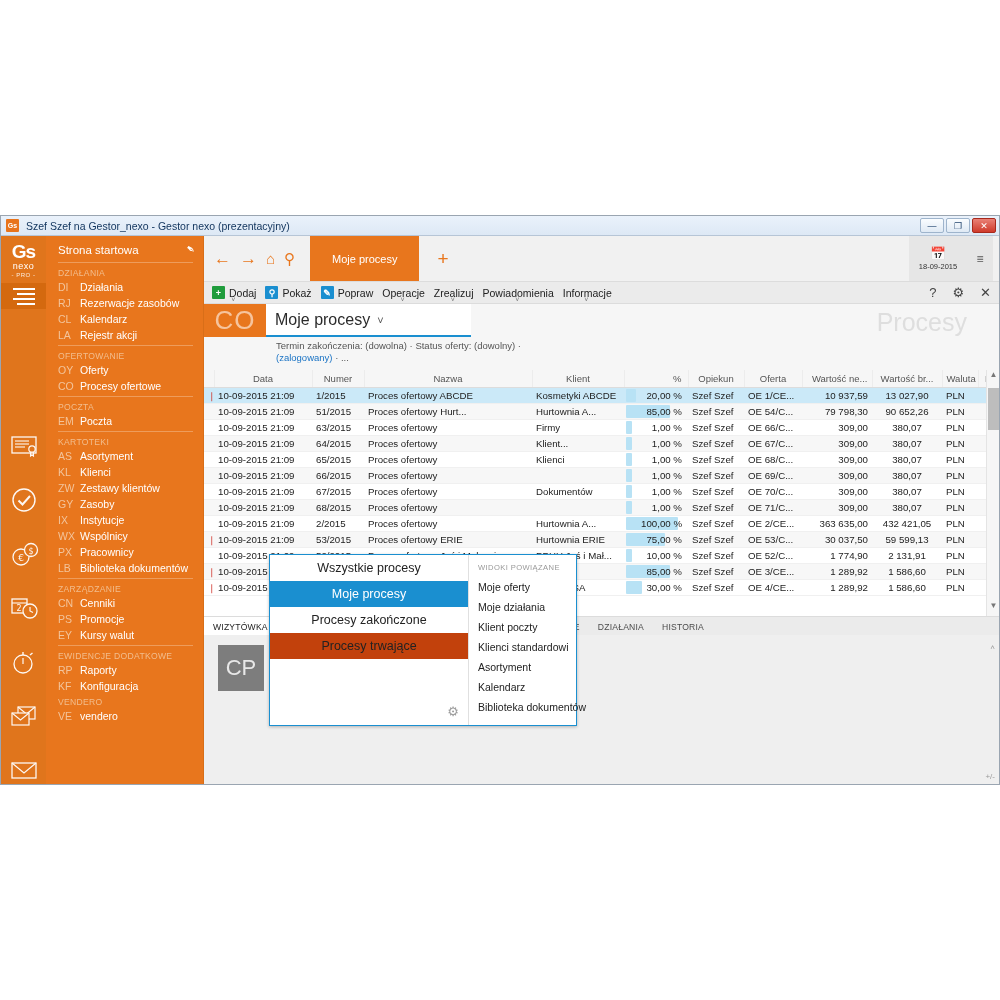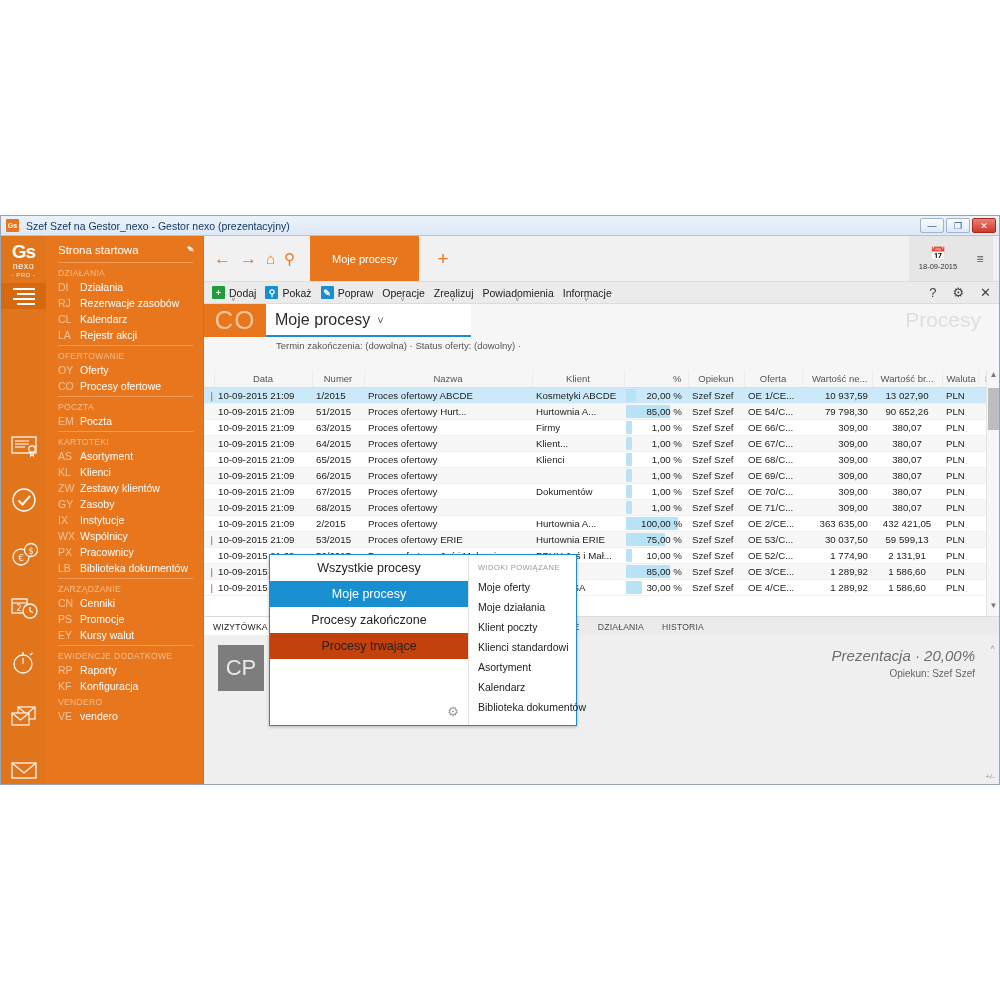--- a/index.html
+++ b/index.html
@@ -133,21 +133,21 @@
     width: 62px; background:#e8761d; color:#f6c49d; font-size: 26px;
     display:flex; align-items:center; justify-content:center; letter-spacing:1px; flex:none;
   }
   .viewsel {
     flex: 1; display:flex; align-items:center; padding-left: 9px; gap: 7px;
     font-size: 16px; color: #2b2b2b; background: #fff;
     border-bottom: 2px solid #1a8fd0; max-width: 205px;
   }
   .viewsel .cv { font-size: 11px; color:#555; }
   .watermark {
-    position:absolute; right: 18px; top: 4px; font-size: 21px; color:#dedede;
+    position:absolute; right: 32px; top: 4px; font-size: 25px; color:#dedede;
   }
 
   
   .filterstrip {
     background:#f6f6f6; font-size:9.5px; color:#555; padding: 3px 0 4px 72px; line-height: 12px;
     position:relative; height: 33px;
   }
   .filterstrip a { color:#1a73c4; text-decoration:none; }
 
   
@@ -460,20 +460,24 @@
         <div class="co-badge">CO</div>
         <div class="viewsel">
           <span>Moje procesy</span>
           <span class="cv">˅</span>
         </div>
         <div class="watermark">Procesy</div>
       </div>
 
       <div class="filterstrip">
         <div>Termin zakończenia: (dowolna) · Status oferty: (dowolny) ·</div>
+        <div>
+          <a href="#">(zalogowany)</a>
+          <span>· ...</span>
+        </div>
       </div>
 
       <div class="tablearea">
         <table>
           <thead>
             <tr id="thead-row">
                 <th class="c-flag"></th>
                 <th class="c-date">Data</th>
                 <th class="c-num">Numer</th>
                 <th class="c-name">Nazwa</th>
@@ -692,24 +696,20 @@
 
       <div class="detail">
         <div class="cp">CP</div>
         <div class="dtxt">
           <div class="t1">
             <span>1/2015</span>
             <span class="cv">˅</span>
           </div>
           <div class="t2">Kosmetyki ABCDE</div>
         </div>
-        <div class="dright">
-          <div class="r1">Prezentacja · 20,00%</div>
-          <div class="r2">Opiekun: Szef Szef</div>
-        </div>
         <div class="dscroll">˄</div>
         <div class="dpm">+/-</div>
       </div>
 
     </div>
   </div>
 
   <div class="ddwrap">
     <div class="ddleft">
       <div id="dd-options">

